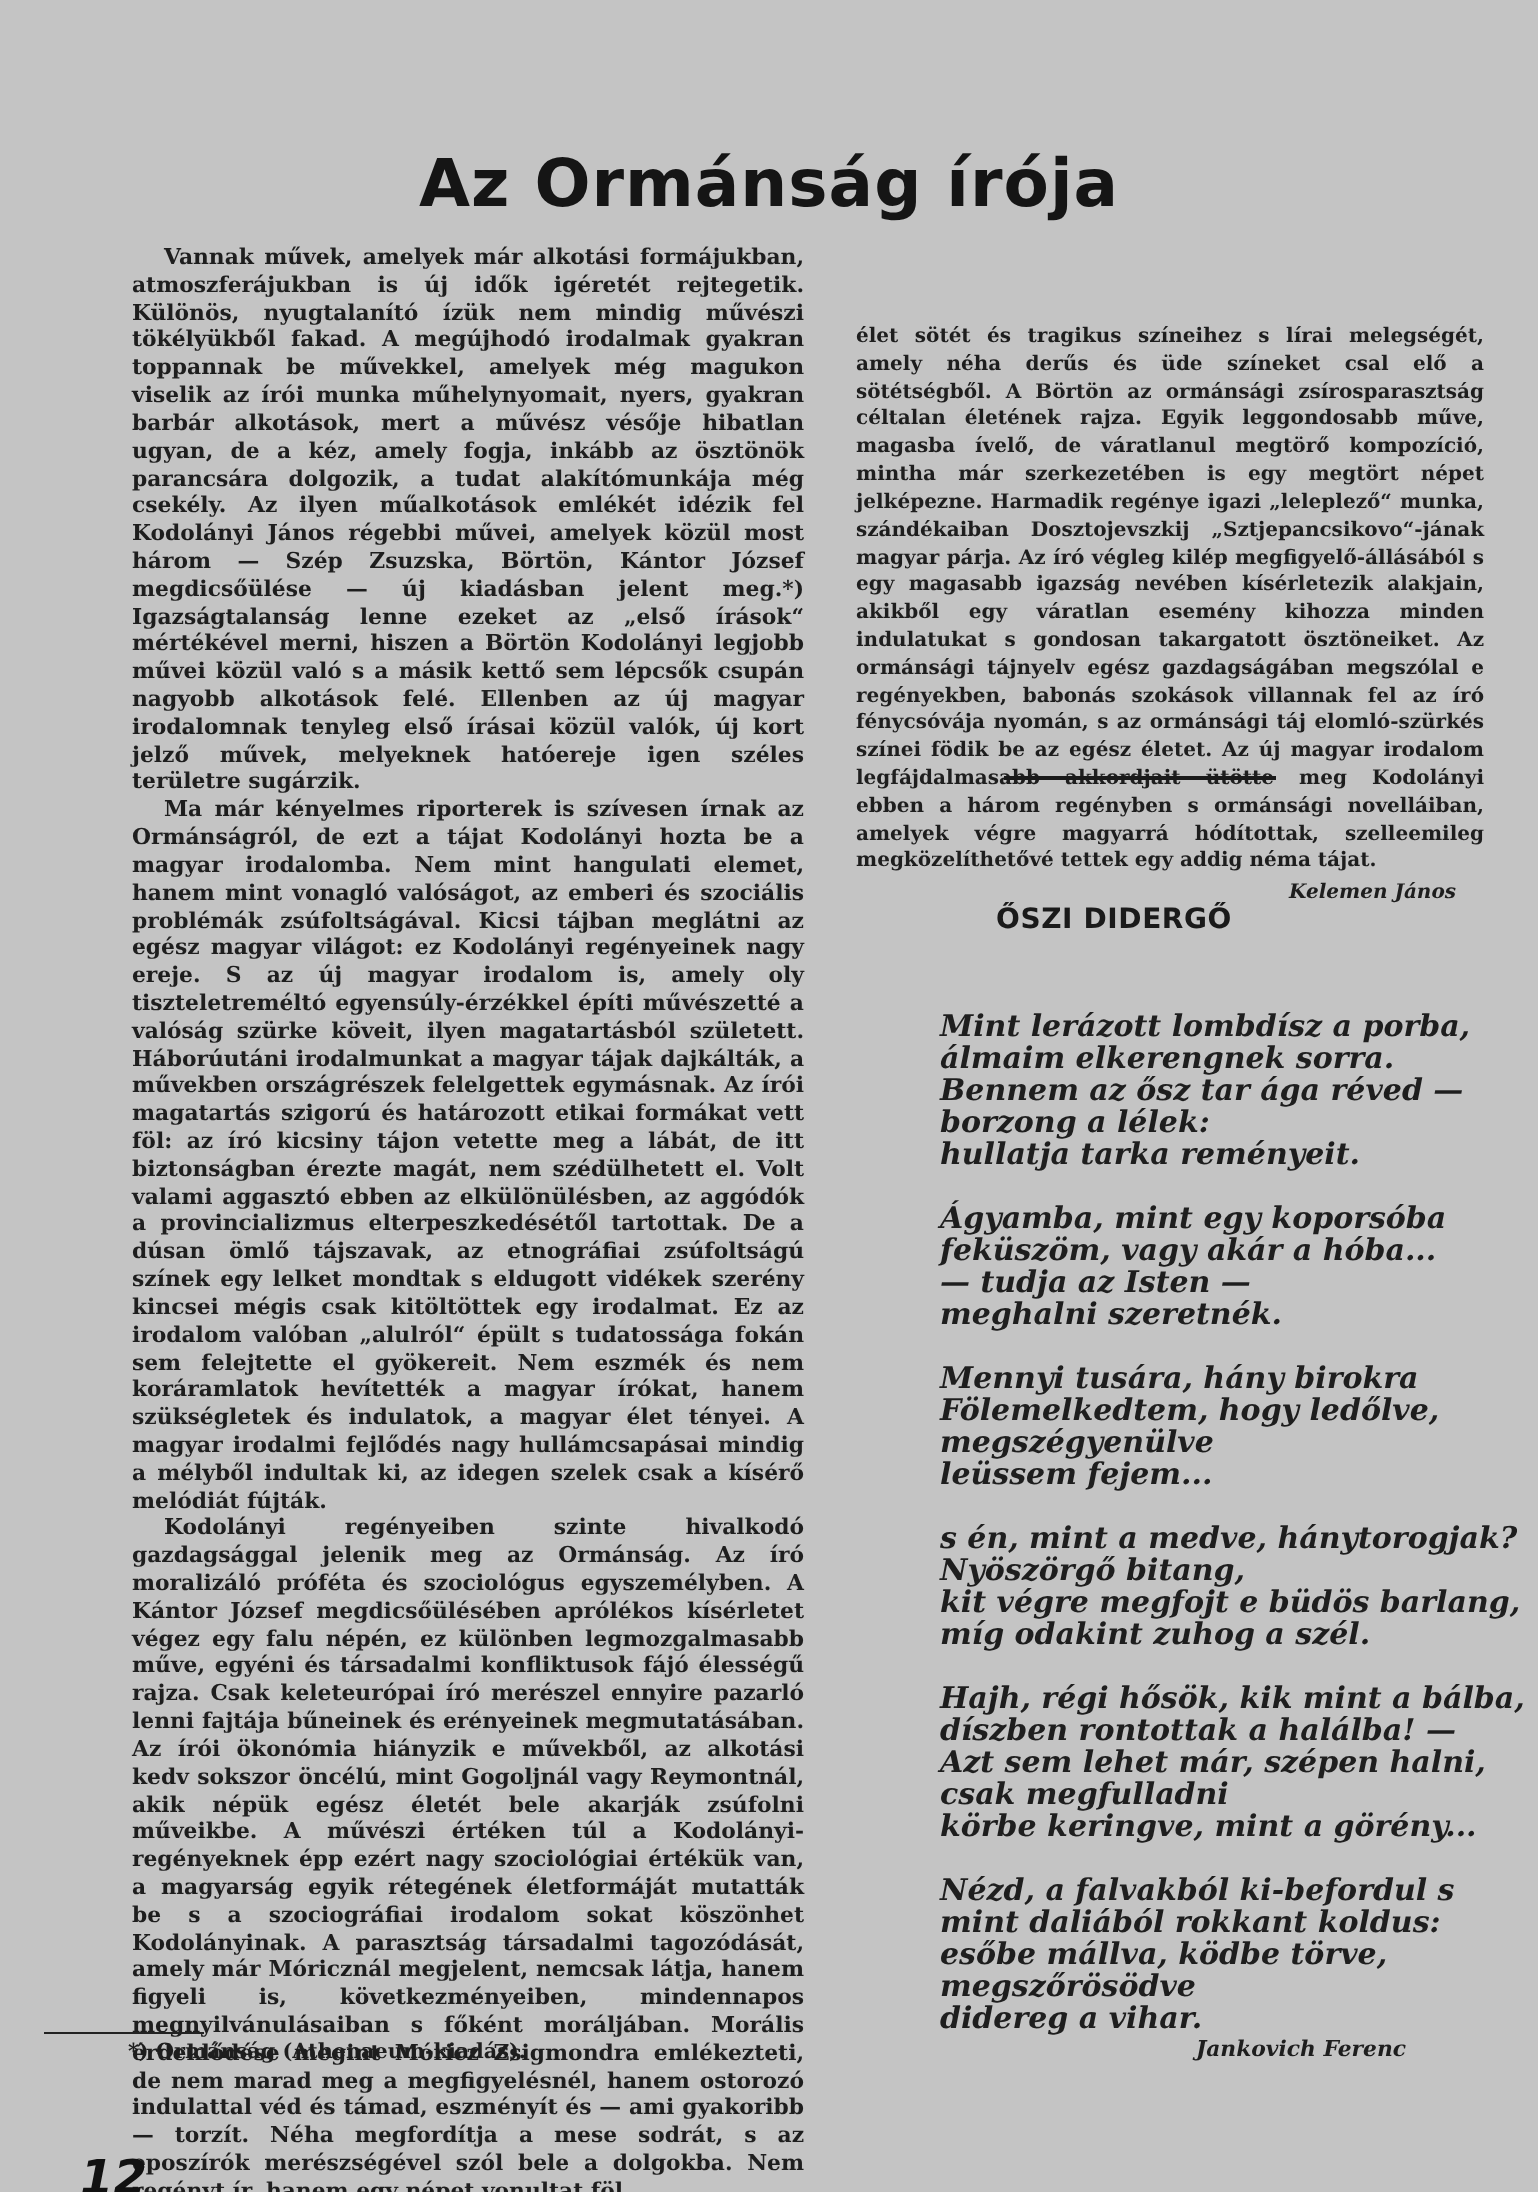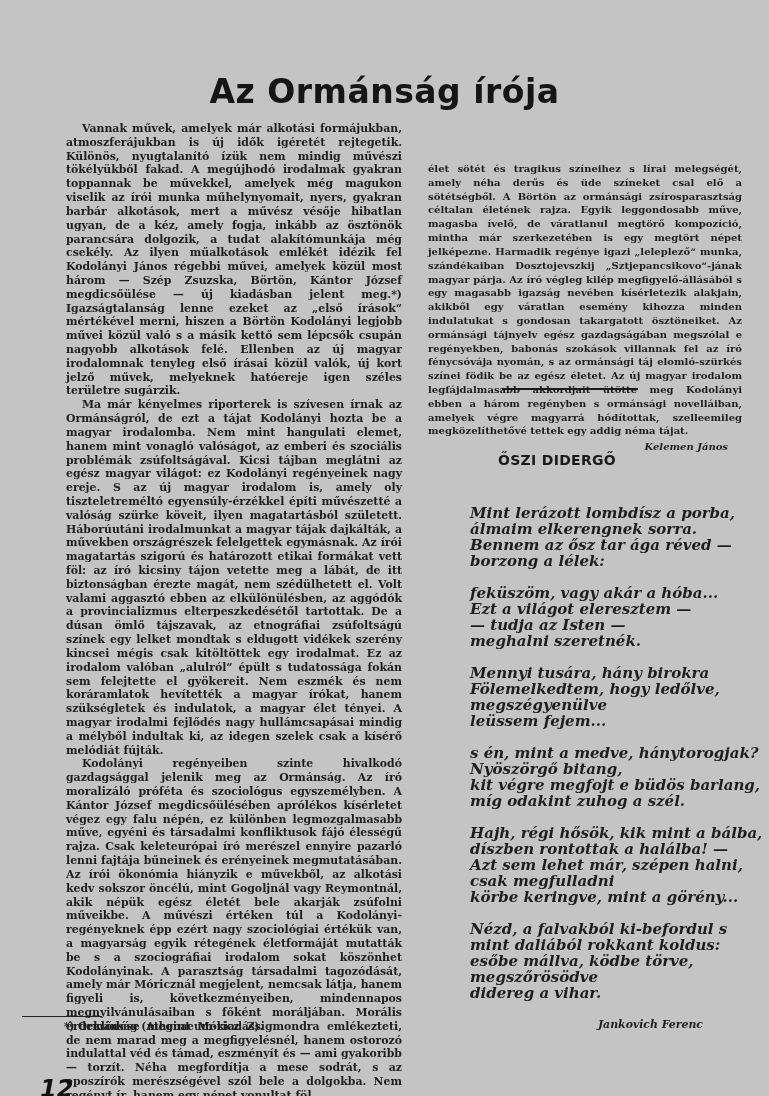--- a/index.html
+++ b/index.html
@@ -86,24 +86,25 @@
   <div class="rule"></div>
 
   <div class="poem-title">ŐSZI DIDERGŐ</div>
 
   <div class="poem" id="poem">
       <div class="stanza">
         <div>Mint lerázott lombdísz a porba,</div>
         <div>álmaim elkerengnek sorra.</div>
         <div>Bennem az ősz tar ága réved —</div>
         <div>borzong a lélek:</div>
+        <div>hullatja tarka reményeit.</div>
       </div>
       <div class="stanza">
+        <div>Ágyamba, mint egy koporsóba</div>
         <div>feküszöm, vagy akár a hóba...</div>
-        <div>Ezt a világot eleresztem —</div>
         <div>— tudja az Isten —</div>
         <div>meghalni szeretnék.</div>
       </div>
       <div class="stanza">
         <div>Mennyi tusára, hány birokra</div>
         <div>Fölemelkedtem, hogy ledőlve,</div>
         <div>megszégyenülve</div>
         <div>leüssem fejem...</div>
       </div>
       <div class="stanza">

